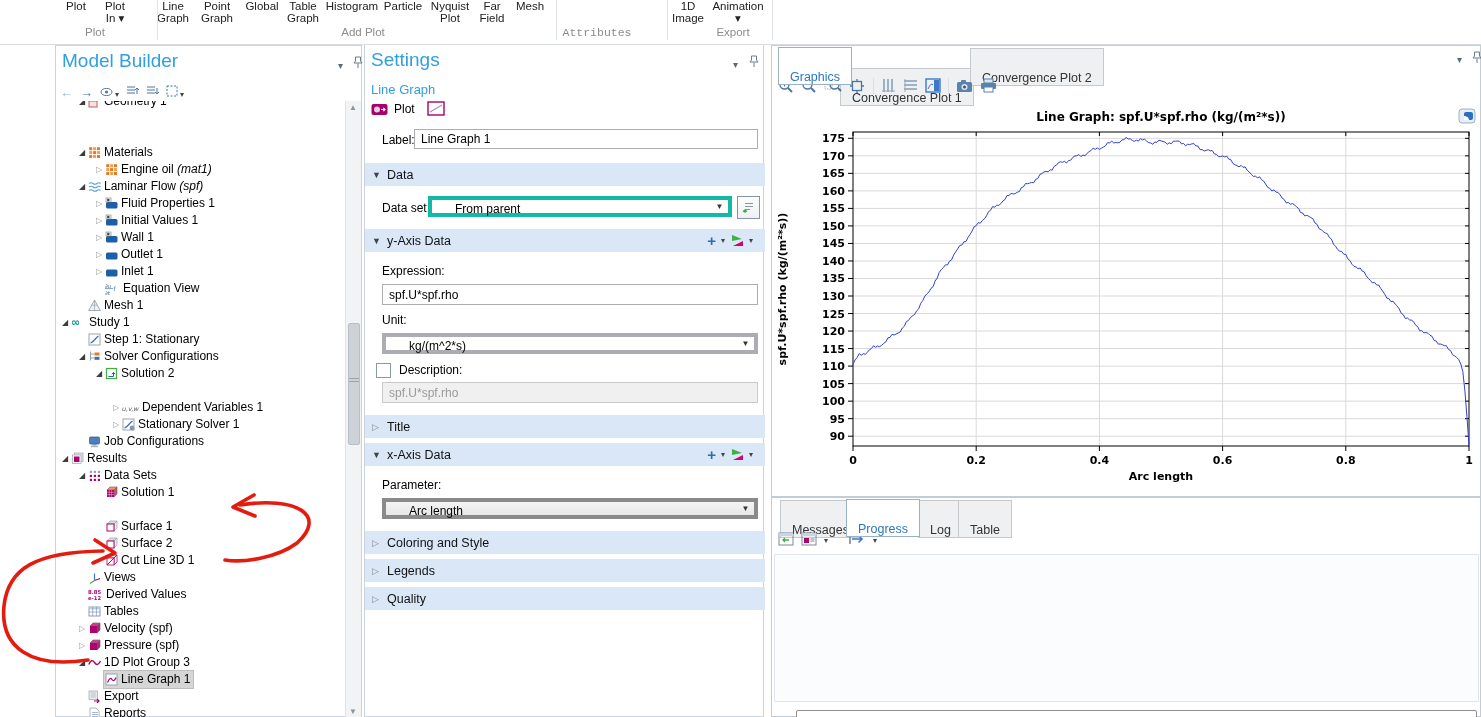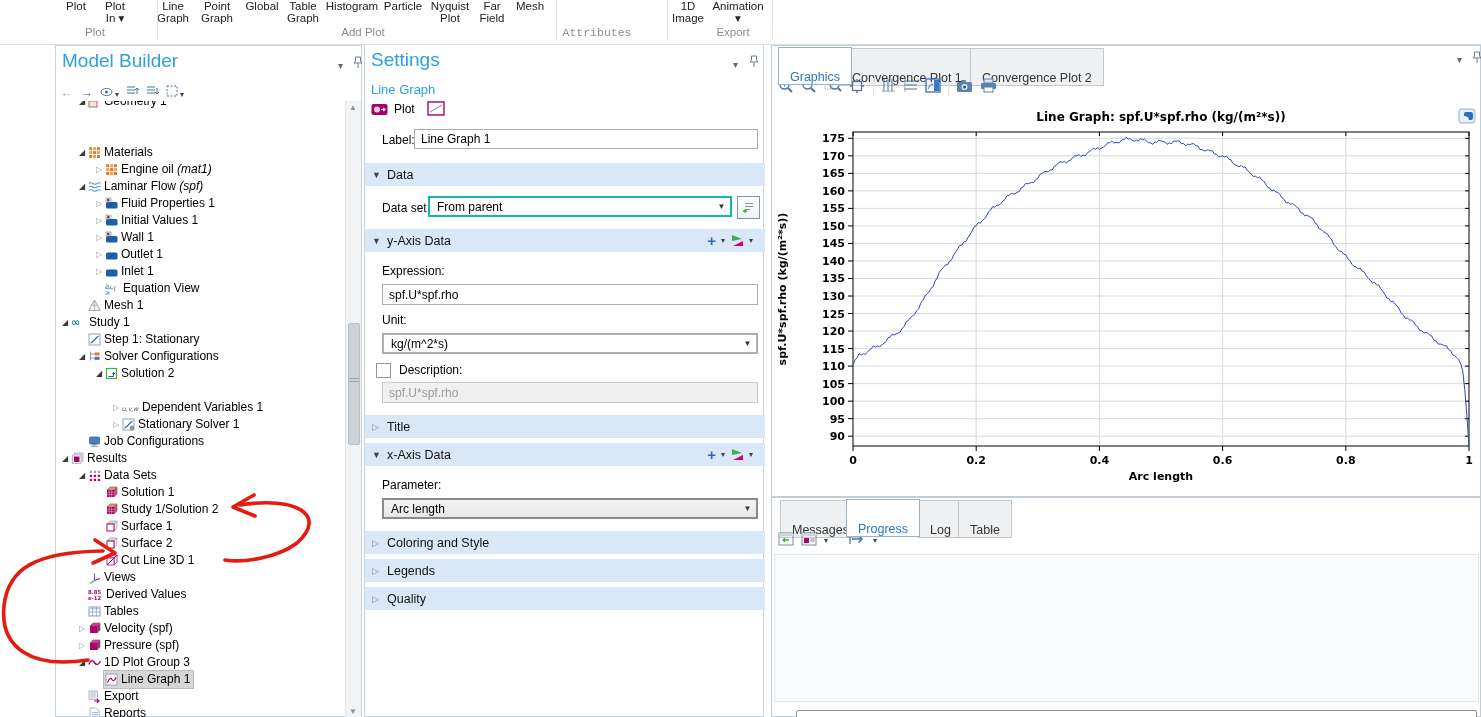--- a/index.html
+++ b/index.html
@@ -32,22 +32,22 @@
   .sec{position:absolute;left:0;width:400px;height:23px;background:#d9e7f7;display:flex;align-items:center;box-sizing:border-box;padding-left:7px;}
   .sec .sarr{width:15px;font-size:9px;color:#444;}
   .sec .stxt{font-size:12.5px;color:#111;}
   .sec .secbtns{position:absolute;right:12px;display:flex;align-items:center;gap:5px;}
   .plus{color:#2e6db4;font-weight:bold;font-size:15px;line-height:15px;}
   .mini-caret{font-size:8px;color:#444;}
   .cap{position:absolute;font-size:12px;color:#000;}
   .tin{position:absolute;height:20px;border:1px solid #abadb3;background:#fff;font-family:"Liberation Sans",sans-serif;
        font-size:12px;padding:0 6px;box-sizing:border-box;}
   .tin:disabled{background:#f0f0f0;color:#9a9a9a;border-color:#c9c9c9;}
-  .combo{position:absolute;height:21px;border:2px solid #14b8a6;background:#fff;box-sizing:border-box;
-         font-size:12px;line-height:19px;padding-left:7px;}
+  .combo{position:absolute;height:21px;border:4px solid #14b8a6;background:#fff;box-sizing:border-box;
+         font-size:12px;line-height:19px;padding-left:23px;}
   .combo .cararea{position:absolute;right:0;top:0;width:17px;height:100%;display:flex;align-items:center;justify-content:center;font-size:8px;color:#333;}
   .combo.shaded{background:linear-gradient(#f4f4f4,#e7e7e7);border-color:#8a8a8a;}
   .chk{position:absolute;width:13px;height:13px;border:1px solid #8a9aaa;background:#fff;}
   .sq-btn{position:absolute;width:21px;height:21px;border:1px solid #8694a6;background:linear-gradient(#fdfdfd,#eef1f4);
           display:flex;align-items:center;justify-content:center;}
   
   .tabbar{position:absolute;left:0;top:0;height:26px;width:100%;}
   .tab{position:absolute;top:2px;height:23px;line-height:23px;padding:18px 11px;font-size:12.5px;
        background:#eef0f2;border:1px solid #c5c9cd;color:#333;box-sizing:border-box;}
   .tab.active{background:#fff;color:#2b78c0;border-color:#9ab0c4;height:25px;top:1px;z-index:2;}
@@ -431,33 +431,20 @@
               <svg width="13" height="13" viewBox="0 0 13 13" style="flex:0 0 auto">
                 <path d="M2 4 L5 1 H12 L9 4 Z" fill="#e3a34a" stroke="#8a5a78" stroke-width="0.7"></path>
                 <path d="M9 4 L12 1 V8 L9 11 Z" fill="#c2596f" stroke="#8a5a78" stroke-width="0.7"></path>
                 <rect x="2" y="4" width="7" height="7" fill="#b0006d"></rect>
                 <path d="M2 6.3 h7 M2 8.6 h7 M4.3 4 v7 M6.6 4 v7" stroke="#e8b8d4" stroke-width="0.5"></path>
               </svg>
             </span>
             <span class="tlabel">Solution 1</span>
           </span>
         </div>
-        <div class="trow" style="top: 400px;">
-          <span class="tbox" style="left:48px">
-            <span style="display:flex;">
-              <svg width="13" height="13" viewBox="0 0 13 13" style="flex:0 0 auto">
-                <path d="M2 4 L5 1 H12 L9 4 Z" fill="#e3a34a" stroke="#8a5a78" stroke-width="0.7"></path>
-                <path d="M9 4 L12 1 V8 L9 11 Z" fill="#c2596f" stroke="#8a5a78" stroke-width="0.7"></path>
-                <rect x="2" y="4" width="7" height="7" fill="#b0006d"></rect>
-                <path d="M2 6.3 h7 M2 8.6 h7 M4.3 4 v7 M6.6 4 v7" stroke="#e8b8d4" stroke-width="0.5"></path>
-              </svg>
-            </span>
-            <span class="tlabel">Study 1/Solution 2</span>
-          </span>
-        </div>
         <div class="trow" style="top: 417px;">
           <span class="tbox" style="left:48px">
             <span style="display:flex;">
               <svg width="13" height="13" viewBox="0 0 13 13" style="flex:0 0 auto">
                 <path d="M2 4 L5 1 H12 L9 4 Z" fill="#d9dde0" stroke="#9aa1a8" stroke-width="0.7"></path>
                 <path d="M9 4 L12 1 V8 L9 11 Z" fill="#eceff1" stroke="#9aa1a8" stroke-width="0.7"></path>
                 <rect x="2" y="4" width="7" height="7" fill="#fff" stroke="#b0006d"></rect>
               </svg>
             </span>
             <span class="tlabel">Surface 1</span>
@@ -712,21 +699,21 @@
     </div>
     <div class="sec" style="top:542px;">
       <span class="sarr" style="color:#8a8a8a;">▷</span>
       <span class="stxt">Quality</span>
     </div>
   </div>
 
   <div class="panel" id="graphics" style="left:771px;top:45px;width:710px;height:452px;border-color:#c3cdd6;">
     <div class="tabbar" id="gtabs">
         <div class="tab active" style="left: 6px;">Graphics</div>
-        <div class="tab" style="left: 68px;">Convergence Plot 1</div>
+        <div class="tab" style="left: 68px; margin-top: 20px;">Convergence Plot 1</div>
         <div class="tab" style="left: 198px;">Convergence Plot 2</div>
       </div>
     <span class="hdr-caret" style="left:685px;top:8px;">▾</span>
     <span style="position:absolute;left:700px;top:5px;">
       <svg width="10" height="13" viewBox="0 0 10 13">
           <path d="M2.5 1 h5 v4 l1.5 2 h-8 l1.5 -2 z" fill="none" stroke="#6a7b8c"></path>
           <line x1="5" y1="7.5" x2="5" y2="12" stroke="#6a7b8c"></line>
         </svg>
     </span>
     <div class="gtool">

